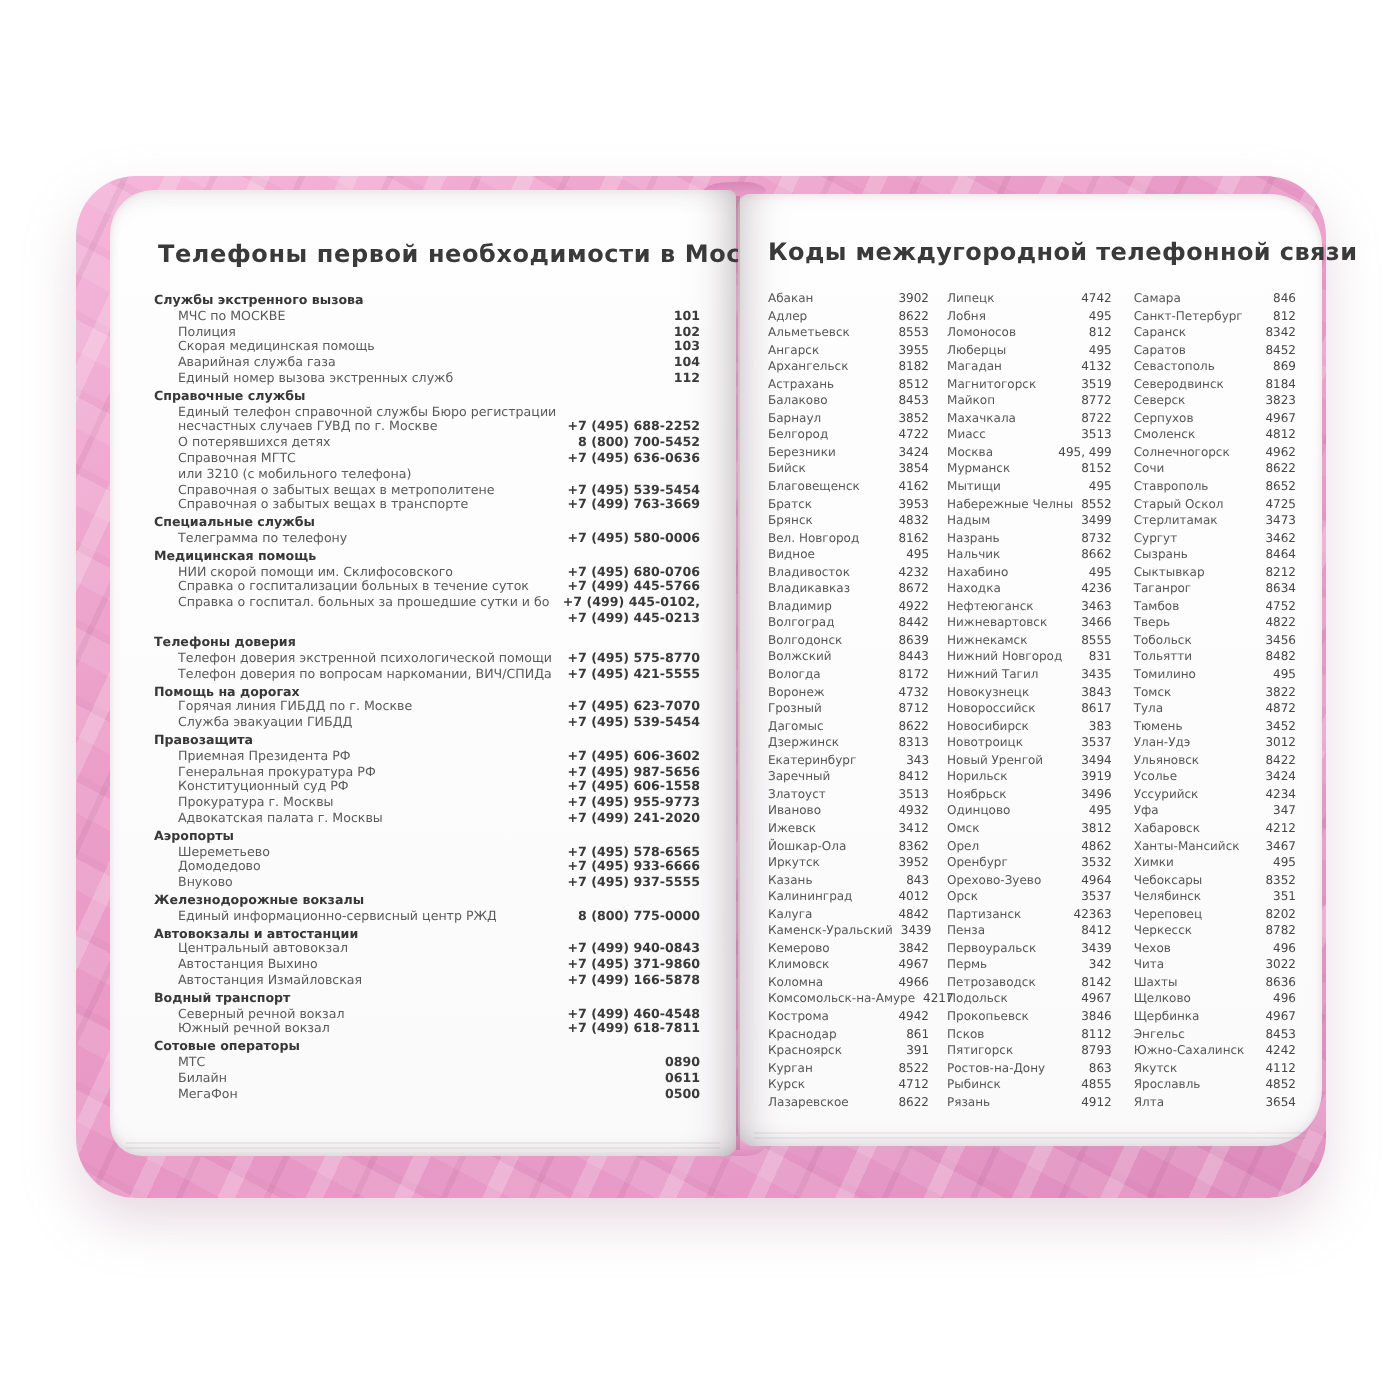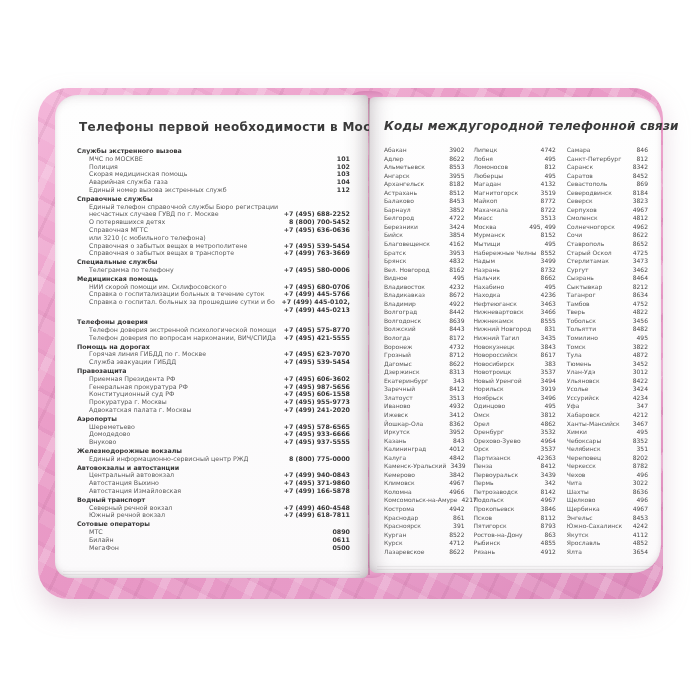--- a/index.html
+++ b/index.html
@@ -75,21 +75,21 @@
   .lrow{
     display:flex;justify-content:space-between;align-items:baseline;
     padding-left:12px;font-size:6.3px;line-height:7.8px;color:#5a5a5a;white-space:nowrap;
   }
   .lrow .ll{overflow:hidden;}
   .lrow .lv{font-weight:bold;color:#3a3a3a;margin-left:6px;}
   
   .rp-content{position:absolute;inset:0;padding:22px 13px 0 15px;box-sizing:border-box;}
   .rp-title{
     font-size:12px;font-weight:bold;color:#3a3a3a;letter-spacing:.2px;
-    text-align:right;margin:0 0 13px;white-space:nowrap;font-style:italic;
+    text-align:right;margin:0 0 13px;white-space:nowrap;
   }
   .cols{display:flex;}
   .ccol{display:flex;flex-direction:column;}
   .ccol-1{width:30.5%;}
   .ccol-2{width:34%;margin-left:9px;}
   .ccol-3{width:35.5%;margin-left:11px;}
   .crow{
     display:flex;justify-content:space-between;align-items:baseline;
     font-size:6px;line-height:8.55px;color:#565656;white-space:nowrap;
   }

